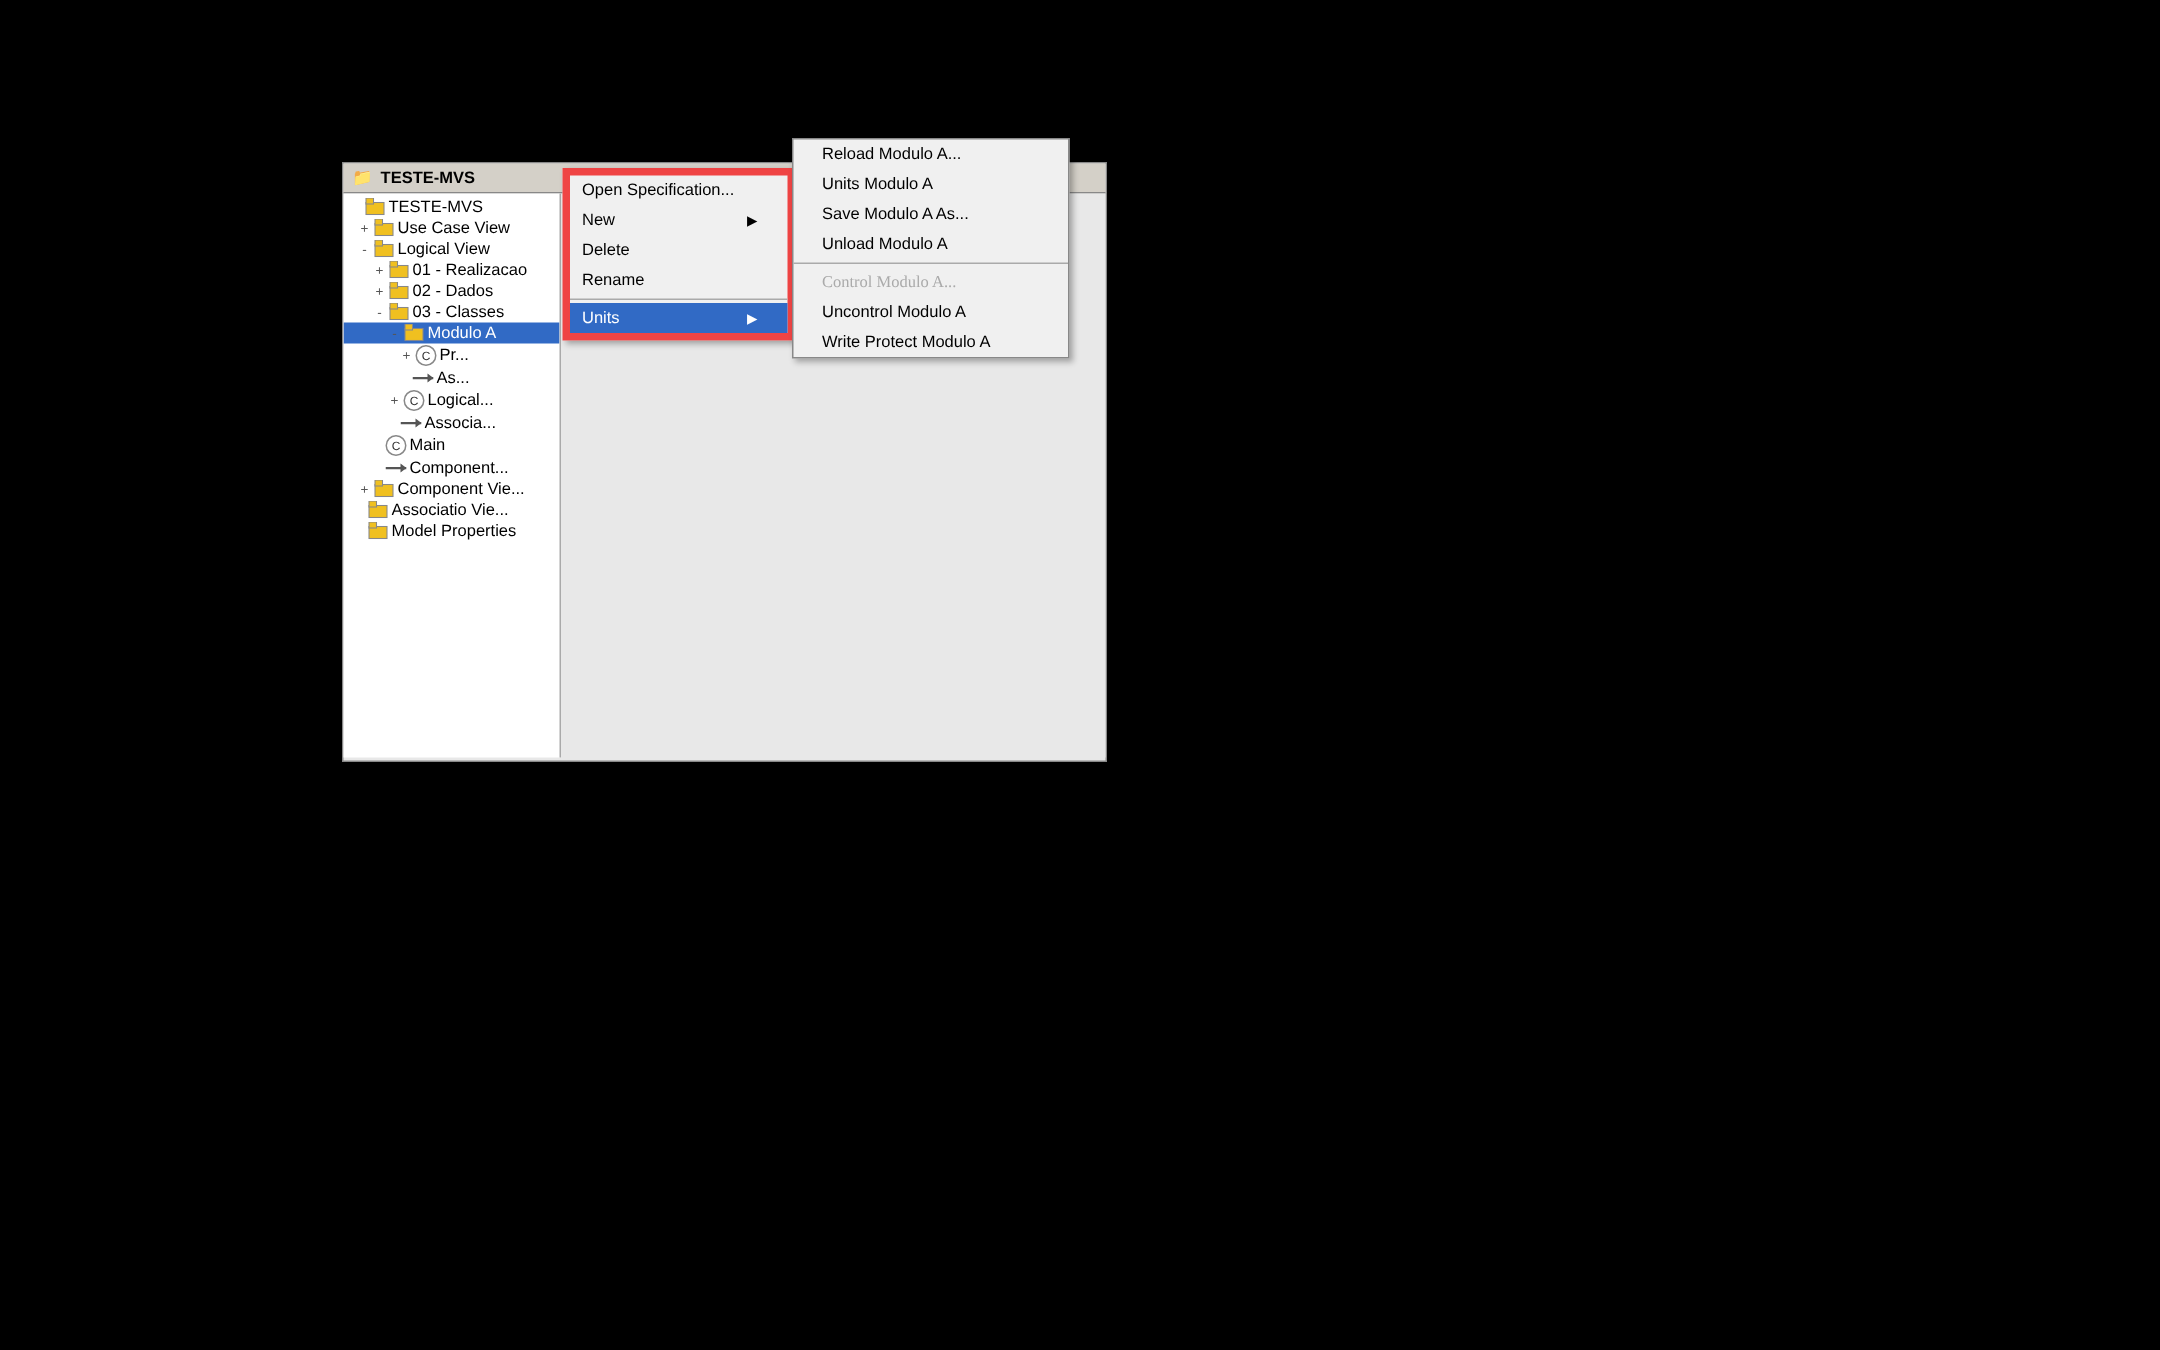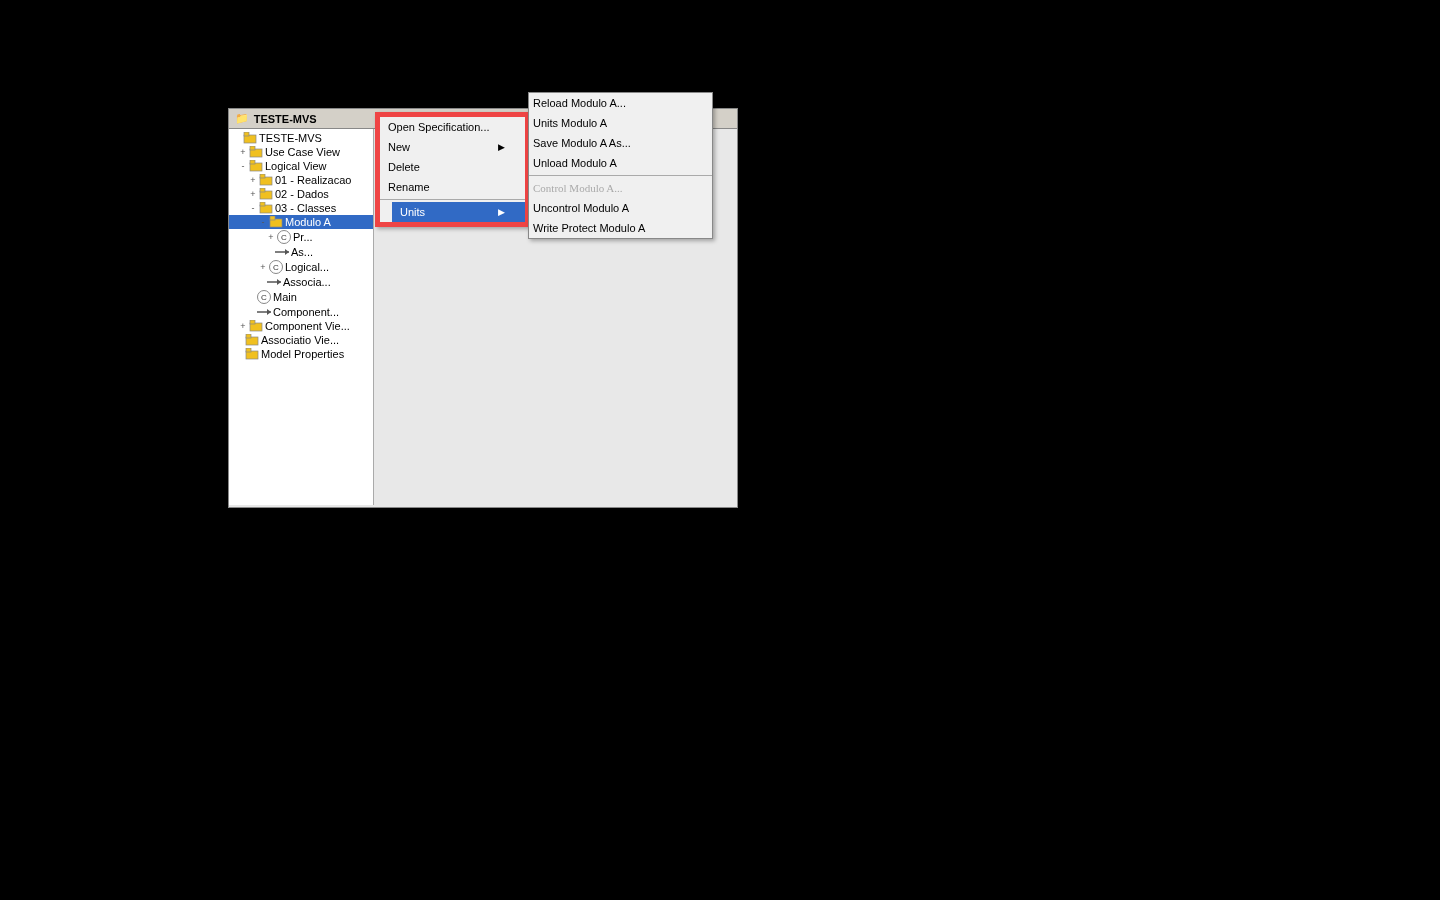--- a/index.html
+++ b/index.html
@@ -104,21 +104,20 @@
       cursor: pointer;
       display: flex;
       align-items: center;
       justify-content: space-between;
       color: #000;
     }
 
     .menu-item.highlighted {
       background: #316ac5;
       color: #fff;
-      margin-left: 12px;
     }
 
     .menu-separator {
       height: 1px;
       background: #aaa;
       margin: 2px 0;
     }
 
     .menu-arrow {
       font-size: 9px;
@@ -131,21 +130,21 @@
       left: 528px;
       width: 185px;
       background: #f0f0f0;
       border: 1px solid #888;
       box-shadow: 2px 2px 4px rgba(0,0,0,0.3);
       z-index: 101;
       font-size: 11px;
     }
 
     .submenu-item {
-      padding: 4px 4px;
+      padding: 4px 19px;
       cursor: pointer;
       color: #000;
     }
 
     .submenu-item.disabled {
       color: #aaa;
       cursor: default;
       font-family: Liberation Serif, serif;
     }
 

